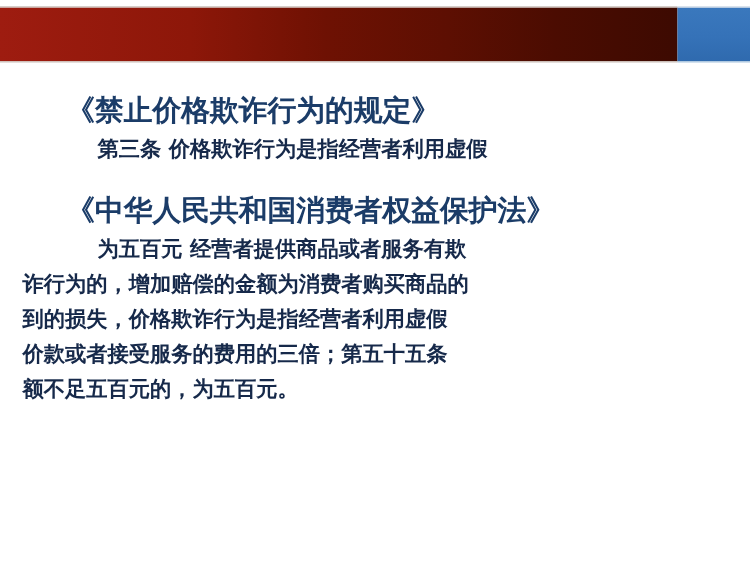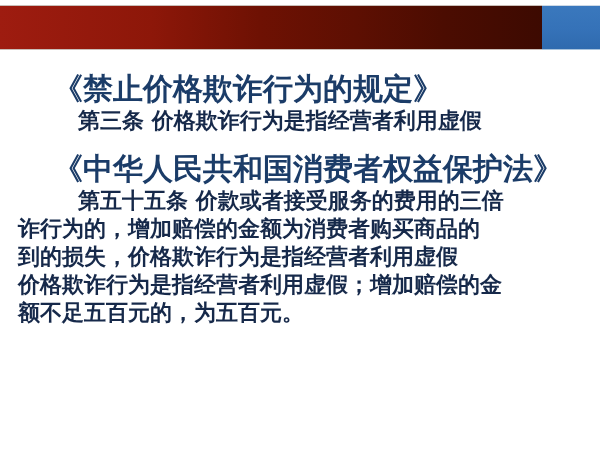--- a/index.html
+++ b/index.html
@@ -56,32 +56,32 @@
 
   .law-block {
     margin: 0 0 20px 0;
   }
   .law-block:last-child {
     margin-bottom: 16px;
   }
 
   .law-title {
     font-family: "DejaVu Serif", "Liberation Serif", serif;
-    font-size: 30px;
+    font-size: 23px;
     font-weight: bold;
     color: #1b3c68;
     letter-spacing: 0px;
     line-height: 30px;
     padding-left: 35px;
     white-space: nowrap;
   }
 
   .law-body {
     font-family: "DejaVu Serif", "Liberation Serif", serif;
-    font-size: 22px;
+    font-size: 17px;
     font-weight: bold;
     color: #16294a;
     line-height: 28px;
     text-align: justify;
     text-justify: inter-ideograph;
     margin-top: 2px;
   }
   .law-line {
     display: block;
     white-space: nowrap;
@@ -105,22 +105,22 @@
     <div class="law-block">
       <div class="law-title">《禁止价格欺诈行为的规定》</div>
       <div class="law-body">
         <span class="law-line first">第三条  价格欺诈行为是指经营者利用虚假</span>
       </div>
     </div>
 
     <div class="law-block">
       <div class="law-title">《中华人民共和国消费者权益保护法》</div>
       <div class="law-body">
-        <span class="law-line first">第五十五条  价款或者接受服务的费用的三倍</span>
+        <span class="law-line first">为五百元  经营者提供商品或者服务有欺</span>
         <span class="law-line">诈行为的，增加赔偿的金额为消费者购买商品的</span>
         <span class="law-line">到的损失，价格欺诈行为是指经营者利用虚假</span>
-        <span class="law-line">价格欺诈行为是指经营者利用虚假；增加赔偿的金</span>
+        <span class="law-line">价款或者接受服务的费用的三倍；第五十五条</span>
         <span class="law-line">额不足五百元的，为五百元。</span>
       </div>
     </div>
 
   </div>
 </div>
 
 </body></html>

